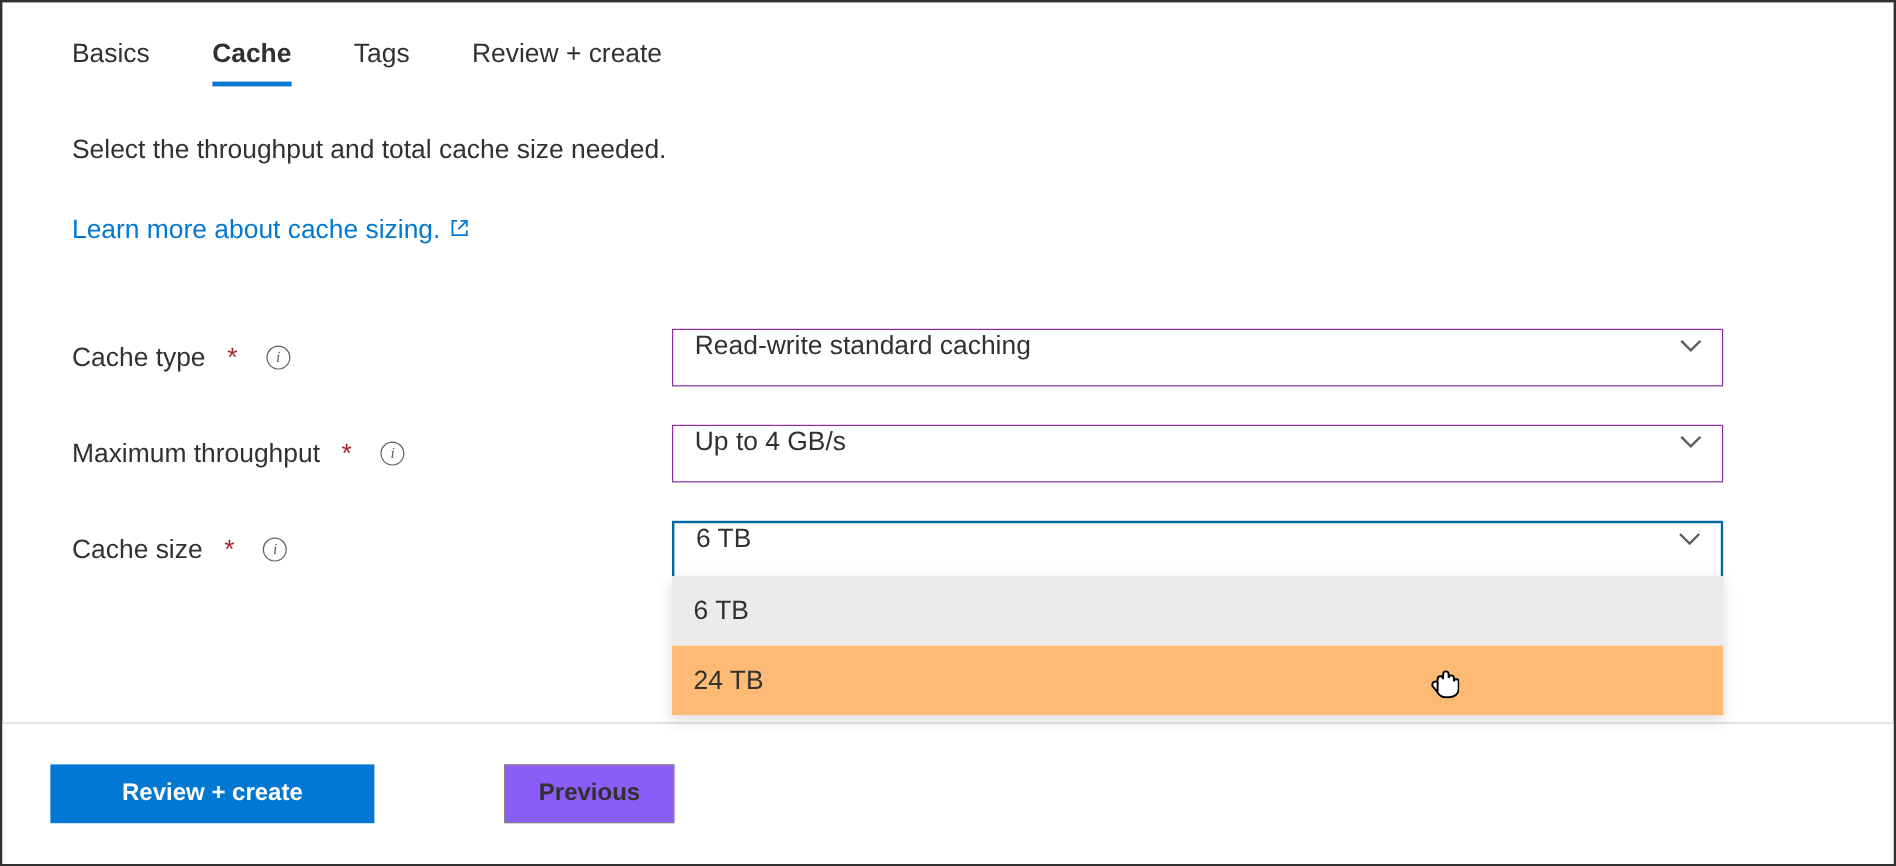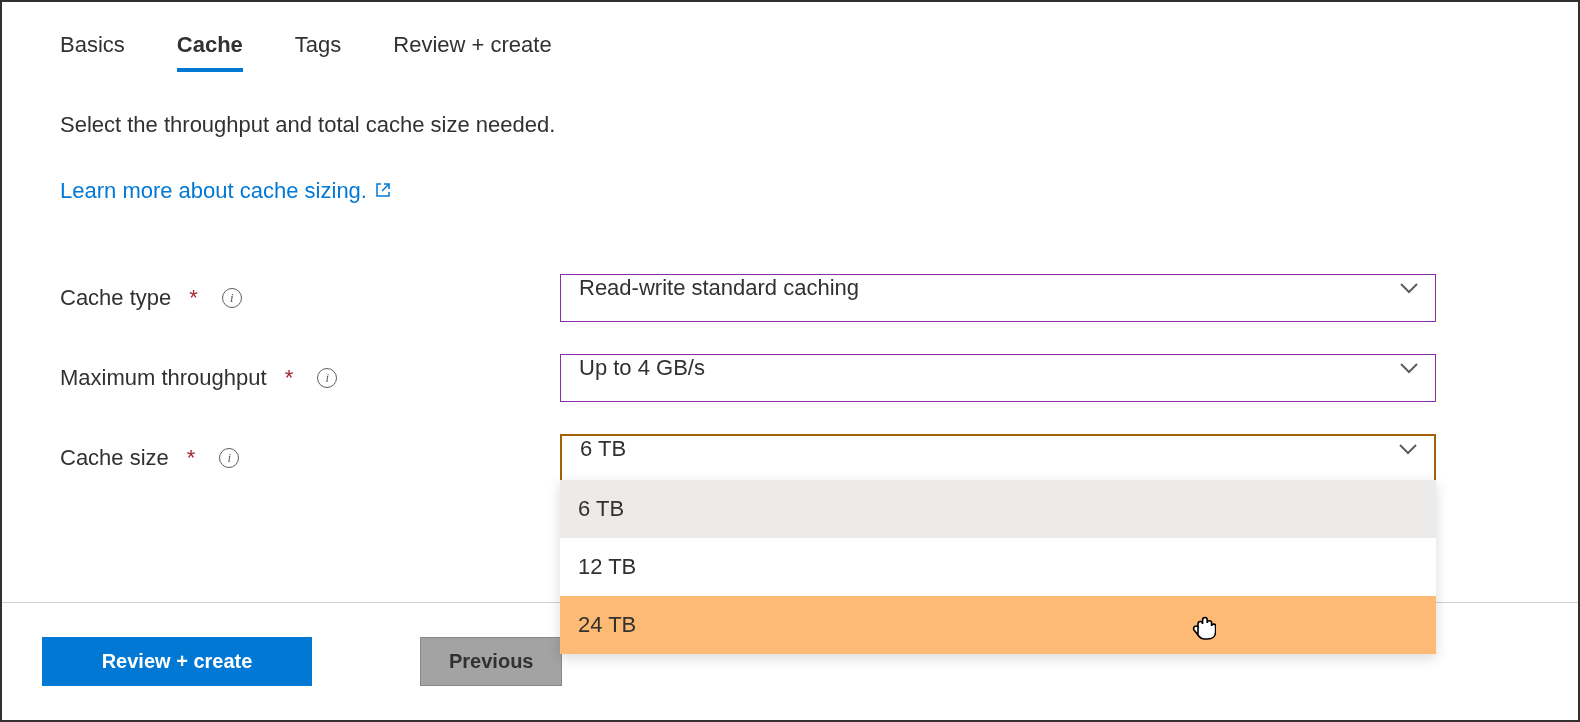--- a/index.html
+++ b/index.html
@@ -89,21 +89,21 @@
       background: #fff;
       display: flex;
       align-items: flex-start;
       justify-content: space-between;
       padding: 0 16px 0 18px;
       font-size: 22px;
       cursor: pointer;
       position: relative;
     }
     .select.open {
-      border: 2px solid #a16207;
+      border: 2px solid #0369a1;
     }
     .chevron svg { width: 20px; height: 14px; }
     .dropdown {
       position: absolute;
       top: 100%;
       left: -2px;
       right: -2px;
       background: #fff;
       box-shadow: 0 4px 12px rgba(0,0,0,0.15);
       z-index: 10;
@@ -130,21 +130,21 @@
       background: #0078d4;
       color: #fff;
       border: none;
       padding: 12px 28px;
       font-size: 20px;
       font-weight: 600;
       cursor: pointer;
       min-width: 270px;
     }
     .btn-secondary {
-      background: #a3a3a3;
+      background: #8b5cf6;
       color: #323130;
       border: 1.5px solid #8a8886;
       padding: 12px 28px;
       font-size: 20px;
       font-weight: 600;
       cursor: pointer;
     }
     .cursor-icon {
       position: absolute;
       right: 220px;
@@ -219,21 +219,20 @@
     </div>
     <div class="select open">
       <span>6 TB</span>
       <span class="chevron">
         <svg viewBox="0 0 20 14" fill="none" stroke="#605e5c" stroke-width="2">
             <path d="M2 3l8 8 8-8"></path>
           </svg>
       </span>
       <div class="dropdown">
         <div class="dd-item selected">6 TB</div>
-        <div class="dd-item">12 TB</div>
         <div class="dd-item hover">
           <span>24 TB</span>
           <span class="cursor-icon">
             <svg width="26" height="30" viewBox="0 0 26 30" fill="none">
               <path d="M8 26 V14 c0-1.5 1-2.5 2.3-2.5 s2.3 1 2.3 2.5 V10 c0-1.5 1-2.5 2.3-2.5 s2.3 1 2.3 2.5 v3 c0-1.2 1-2.2 2.2-2.2 s2.2 1 2.2 2.2 v3 c0-1 .9-1.9 2-1.9 s2 .9 2 1.9 v6 c0 4-3 7-8 7 h-3 c-3 0-5-1.5-6.6-4 L4 20 c-.8-1.3-.4-3 1-3.7 1.2-.6 2.6-.1 3.3 1 L8 18" stroke="#000" stroke-width="1.6" fill="#fff"></path>
             </svg>
           </span>
         </div>
       </div>
     </div>

